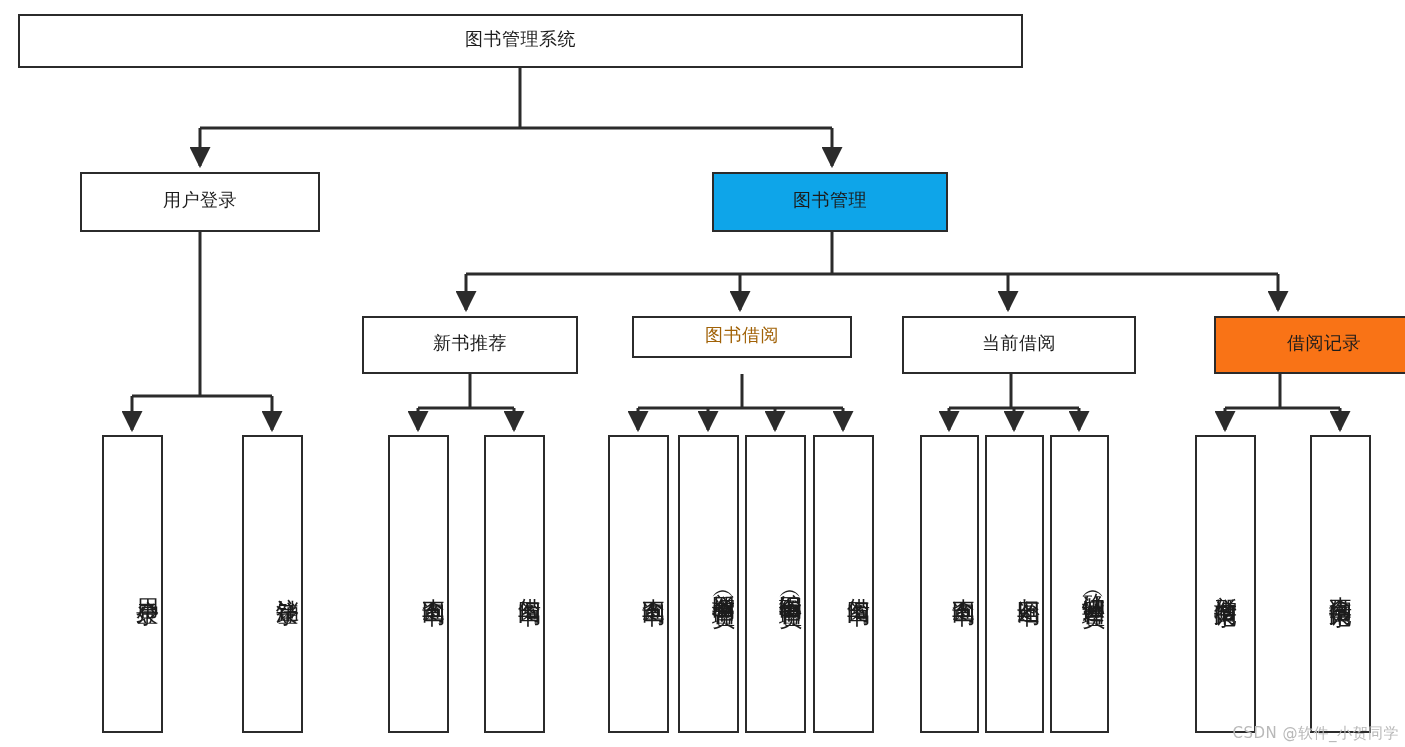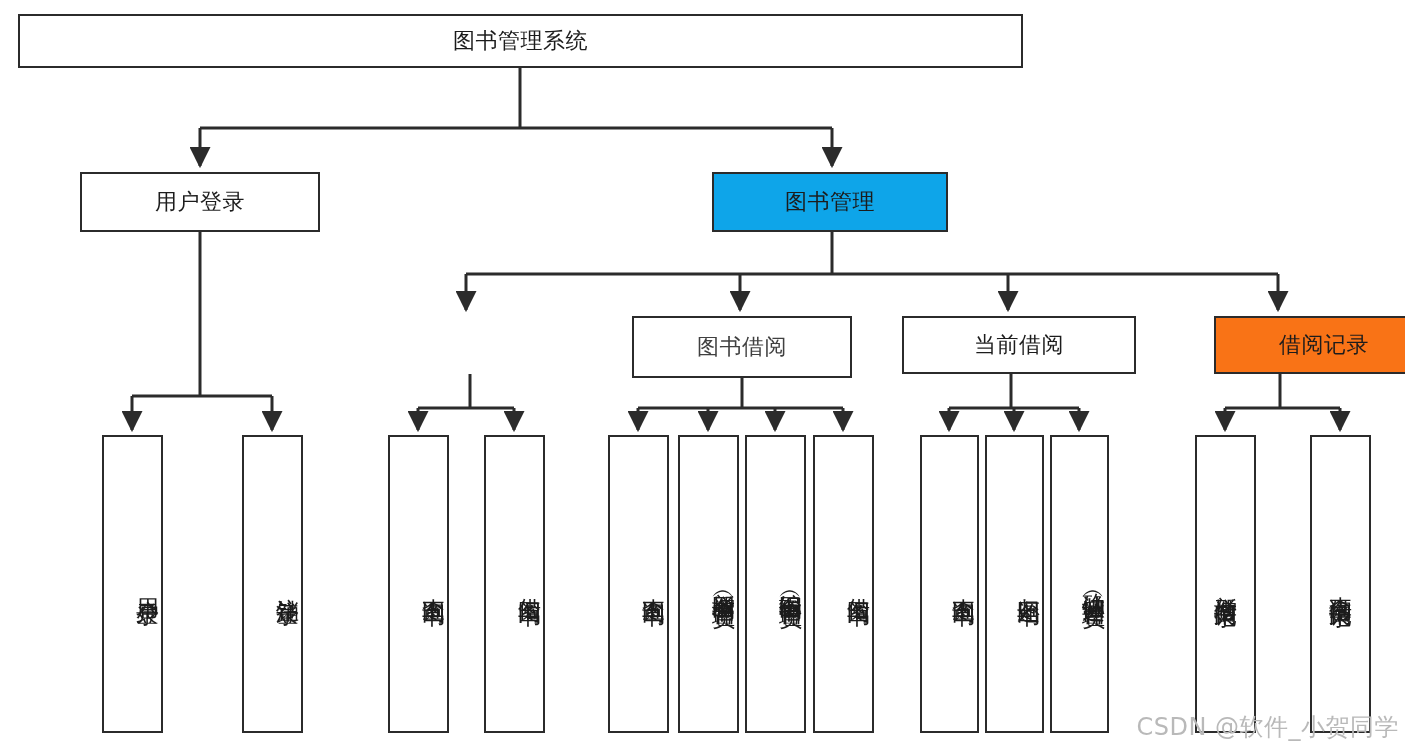--- a/index.html
+++ b/index.html
@@ -31,24 +31,25 @@
     position: absolute;
     box-sizing: border-box;
     border: 2.5px solid #2b2b2b;
     background: #ffffff;
     display: flex;
     align-items: center;
     justify-content: center;
     z-index: 2;
   }
   .node.horiz {
-    font-size: 22px;
+    font-size: 18px;
     letter-spacing: 0.5px;
     line-height: 1.1;
     white-space: nowrap;
+    font-family: Liberation Mono, monospace;
   }
   .node.vert {
     writing-mode: vertical-rl;
     text-orientation: upright;
     font-size: 23px;
     line-height: 1.18;
     letter-spacing: 2px;
     padding-top: 8px;
     padding-bottom: 8px;
     align-items: flex-start;
@@ -59,21 +60,21 @@
     text-orientation: upright;
     display: block;
   }
   .node.vert.centerv {
     align-items: center;
   }
   .watermark {
     position: absolute;
     right: 6px;
     bottom: 4px;
-    font-size: 24px;
+    font-size: 15px;
     color: #b9b9b9;
     white-space: nowrap;
     z-index: 3;
     letter-spacing: 0.5px;
   }
 </style>
 </head>
 <body>
 
 <div id="canvas">
@@ -132,21 +133,24 @@
     <span class="label">图书管理系统</span>
   </div>
 
   <div class="node horiz" id="n-l2-0" style="left: 80px; top: 172px; width: 240px; height: 60px; border-color: rgb(43, 43, 43); background: rgb(255, 255, 255); color: rgb(28, 28, 28);">
     <span class="label">用户登录</span>
   </div>
   <div class="node horiz" id="n-l2-1" style="left: 712px; top: 172px; width: 236px; height: 60px; border-color: rgb(43, 43, 43); background: #0ea5e9; color: rgb(28, 28, 28);">
     <span class="label">图书管理</span>
   </div>
 
-  <div class="node horiz" id="n-l3-1" style="left: 632px; top: 316px; width: 220px; height: 62px; border-color: rgb(43, 43, 43); background: rgb(255, 255, 255); color: #404040;">
+  <div class="node horiz" id="n-l3-0" style="left: 362px; top: 316px; width: 216px; height: 58px; border-color: rgb(43, 43, 43); background: rgb(255, 255, 255); color: rgb(28, 28, 28);">
+    <span class="label">新书推荐</span>
+  </div>
+  <div class="node horiz" id="n-l3-1" style="left: 632px; top: 316px; width: 220px; height: 42px; border-color: rgb(43, 43, 43); background: rgb(255, 255, 255); color: #a16207;">
     <span class="label">图书借阅</span>
   </div>
   <div class="node horiz" id="n-l3-2" style="left: 902px; top: 316px; width: 234px; height: 58px; border-color: rgb(43, 43, 43); background: rgb(255, 255, 255); color: rgb(28, 28, 28);">
     <span class="label">当前借阅</span>
   </div>
   <div class="node horiz" id="n-l3-3" style="left: 1170px; top: 316px; width: 220px; height: 58px; border-color: rgb(43, 43, 43); background: #f97316; color: rgb(28, 28, 28); margin-left: 44px;">
     <span class="label">借阅记录</span>
   </div>
 
   <div class="node vert" id="n-lf-0" style="left: 102px; top: 435px; width: 61px; height: 298px; border-color: rgb(43, 43, 43); background: rgb(255, 255, 255); color: rgb(28, 28, 28);">

